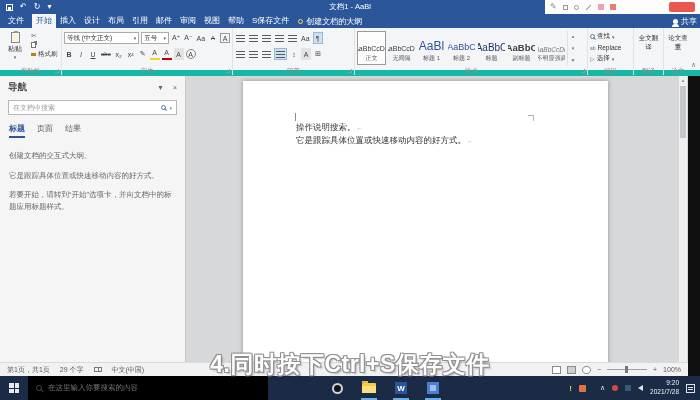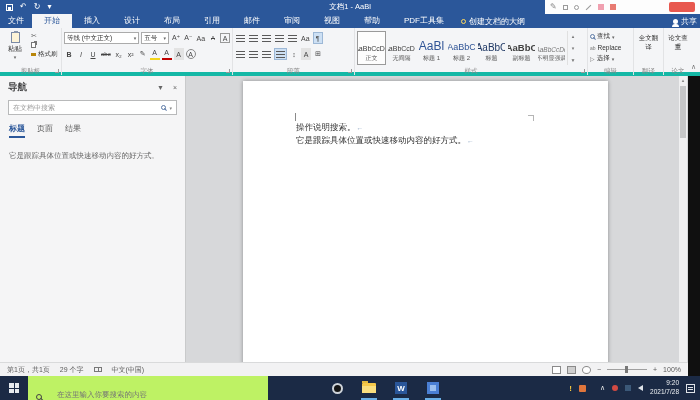--- a/index.html
+++ b/index.html
@@ -10,31 +10,31 @@
   
   .titlebar { position:absolute; top:0; left:0; width:700px; height:14px; background:#2b579a; z-index:1; }
   .qat { position:absolute; left:6px; top:0; height:14px; display:flex; align-items:center; gap:7px; color:#fff; font-size:8px; }
   .save-ic { width:7px; height:7px; border:1px solid #fff; position:relative; display:inline-block; }
   .save-ic::after { content:""; position:absolute; left:1px; bottom:0; width:3px; height:3px; background:#fff; }
   .qat .g { line-height:14px; }
   .title-text { position:absolute; left:50%; transform:translateX(-50%); top:0; line-height:14px; color:#fff; font-size:7.5px; white-space:nowrap; }
 
   
   .tabrow { position:absolute; top:14px; left:0; width:700px; height:14px; background:#2b579a; display:flex; align-items:stretch; color:#fff; font-size:8px; z-index:1; }
-  .tab { padding:0 12px; line-height:14px; white-space:nowrap; }
+  .tab { padding:0 4px; line-height:14px; white-space:nowrap; }
   .tab.file { padding:0 8px; }
   .tab.active { background:#f4f5f7; color:#2b579a; }
   .tellme { display:flex; align-items:center; gap:3px; padding:0 5px; }
   .bulb-ic { width:5px; height:5px; border:1px solid #ffd95e; border-radius:50%; display:inline-block; }
   .share-btn { position:absolute; right:3px; top:0; height:14px; display:flex; align-items:center; gap:2px; font-size:8px; color:#fff; }
   .person-ic { width:5px; height:5px; border-radius:50%; background:#fff; position:relative; display:inline-block; margin-right:1px;}
   .person-ic::after { content:""; position:absolute; top:5px; left:-1px; width:7px; height:3px; border-radius:3px 3px 0 0; background:#fff; }
 
   
-  .ribbon { position:absolute; top:28px; left:0; width:700px; height:48px; background:#f4f5f7; border-bottom:4px solid #14b8a6; display:flex; z-index:1; }
+  .ribbon { position:absolute; top:28px; left:0; width:700px; height:48px; background:#f4f5f7; border-bottom:6px solid #14b8a6; display:flex; z-index:1; }
   .rgroup { position:relative; height:47px; border-right:1px solid #e2e3e5; padding:3px 2px 10px; flex:0 0 auto; }
   .rglabel { position:absolute; bottom:0; left:0; right:0; text-align:center; font-size:6.5px; color:#8a8a8a; line-height:9px; white-space:nowrap; }
   .dlaunch { position:absolute; right:2px; bottom:2px; width:4px; height:4px; border-right:1px solid #999; border-bottom:1px solid #999; }
   .rrow { display:flex; align-items:center; gap:2px; margin-bottom:2px; height:14px; }
   .icbtn { min-width:10px; height:12px; display:inline-flex; align-items:center; justify-content:center; font-size:7px; color:#444; padding:0 1px; }
   .icbtn.on { background:#cde0f4; border:1px solid #9db8d6; }
   .st { width:9px; height:7px; background:repeating-linear-gradient(to bottom,#5a5a5a 0,#5a5a5a 1px,transparent 1px,transparent 3px); display:inline-block; }
 
   .clip-inner { display:flex; gap:3px; }
   .paste-btn { width:26px; display:flex; flex-direction:column; align-items:center; font-size:7px; color:#333; }
@@ -108,21 +108,21 @@
   .vwi.active { background:#cfcfcf; }
   .vwi.round { border-radius:50%; }
   .zslider { width:40px; height:1px; background:#a0a0a0; position:relative; display:inline-block; }
   .zthumb { position:absolute; left:18px; top:-3px; width:3px; height:7px; background:#777; }
 
   
   .taskbar { position:absolute; top:376px; left:0; width:700px; height:24px; background:#1b2a45; display:flex; align-items:center; z-index:50; }
   .start { width:28px; height:24px; display:flex; align-items:center; justify-content:center; }
   .win-logo { width:10px; height:10px; display:grid; grid-template-columns:1fr 1fr; grid-template-rows:1fr 1fr; gap:1px; }
   .win-logo i { background:#e6eaee; }
-  .tb-search { width:240px; height:24px; background:#bef264; display:flex; align-items:flex-end; gap:15px; padding:0 8px; font-size:7.5px; color:#757575; }
+  .tb-search { width:240px; height:24px; background:#000000; display:flex; align-items:center; gap:6px; padding:0 8px; font-size:7.5px; color:#757575; }
   .tb-mag { width:6px; height:6px; border:1px solid #444; border-radius:50%; position:relative; flex:0 0 auto; }
   .tb-mag::after { content:""; position:absolute; width:4px; height:1px; background:#444; right:-3px; bottom:-1px; transform:rotate(45deg); }
   .tb-apps { display:flex; align-items:center; margin-left:58px; gap:10px; }
   .tb-app { position:relative; width:22px; height:24px; display:flex; align-items:center; justify-content:center; }
   .tb-app.running::after { content:""; position:absolute; bottom:0; left:3px; right:3px; height:2px; background:#6ab0e8; }
   .ic-circle { width:11px; height:11px; border-radius:50%; background:#151515; border:2px solid #cfd4da; }
   .ic-folder { width:14px; height:10px; background:#f6c94a; border-radius:1px; position:relative; }
   .ic-folder::before { content:""; position:absolute; top:-2px; left:0; width:6px; height:2px; background:#e3b93f; }
   .ic-folder::after { content:""; position:absolute; left:0; right:0; bottom:0; top:3px; background:#fadf7f; }
   .ic-word { width:12px; height:12px; background:#2a5699; color:#fff; font-size:8px; font-weight:bold; display:flex; align-items:center; justify-content:center; }
@@ -171,21 +171,21 @@
     <span class="tab file">文件</span>
     <span class="tab active">开始</span>
     <span class="tab">插入</span>
     <span class="tab">设计</span>
     <span class="tab">布局</span>
     <span class="tab">引用</span>
     <span class="tab">邮件</span>
     <span class="tab">审阅</span>
     <span class="tab">视图</span>
     <span class="tab">帮助</span>
-    <span class="tab">PDF工具集</span>
+    <span class="tab">S保存文件</span>
     <span class="tellme">
       <span class="bulb-ic"></span>
       <span>创建文档的大纲</span>
     </span>
     <span class="share-btn">
       <span class="person-ic"></span>
       <span>共享</span>
     </span>
   </div>
 
@@ -370,21 +370,23 @@
       <span class="nav-search-ph">在文档中搜索</span>
       <span class="i-mag"></span>
       <span style="font-size:5px;color:#888">▾</span>
     </div>
     <div class="nav-tabs">
       <span class="nav-tab active">标题</span>
       <span class="nav-tab">页面</span>
       <span class="nav-tab">结果</span>
     </div>
     <div class="nav-body">
+      <p>创建文档的交互式大纲。</p>
       <p>它是跟踪具体位置或快速移动内容的好方式。</p>
+      <p>若要开始，请转到“开始”选项卡，并向文档中的标题应用标题样式。</p>
     </div>
   </div>
 
   <div class="workspace">
     <div class="page">
       <span class="caret"></span>
       <span class="corner-mark"></span>
       <div class="doc-text">
         <div>
           <span>操作说明搜索。</span><span class="pmark">←</span>
@@ -423,20 +425,21 @@
     <span class="ob-ic">✎</span>
     <span class="ob-sq"></span>
     <span class="ob-ci"></span>
     <span class="ob-ln"></span>
     <span class="ob-pk"></span>
     <span class="ob-pk2"></span>
     <span class="ob-rec"></span>
   </div>
 
 
+  <div class="subtitle">4.同时按下Ctrl+S保存文件</div>
 
   <div class="taskbar">
     <div class="start">
       <span class="win-logo">
           <i></i>
           <i></i>
           <i></i>
           <i></i>
         </span>
     </div>

